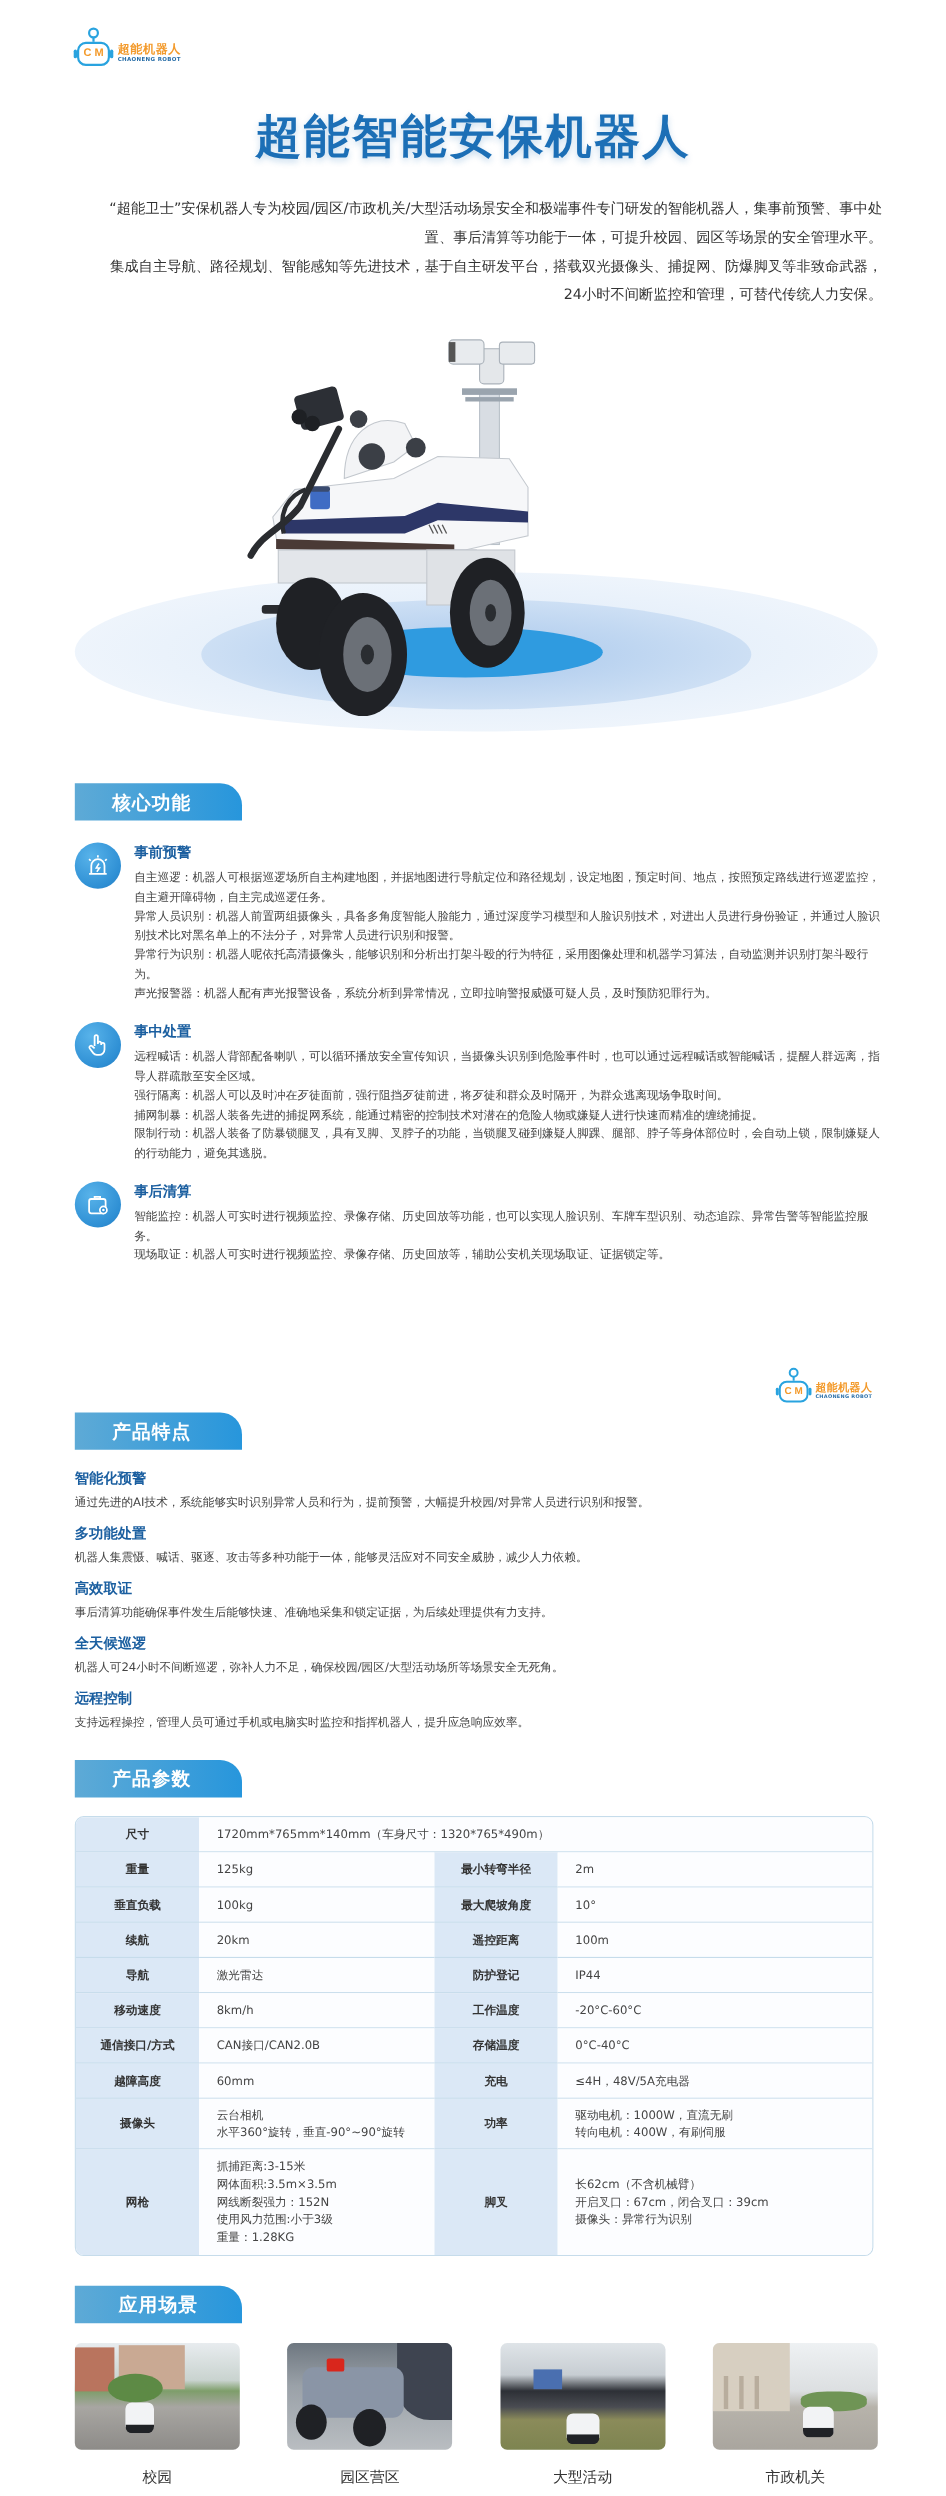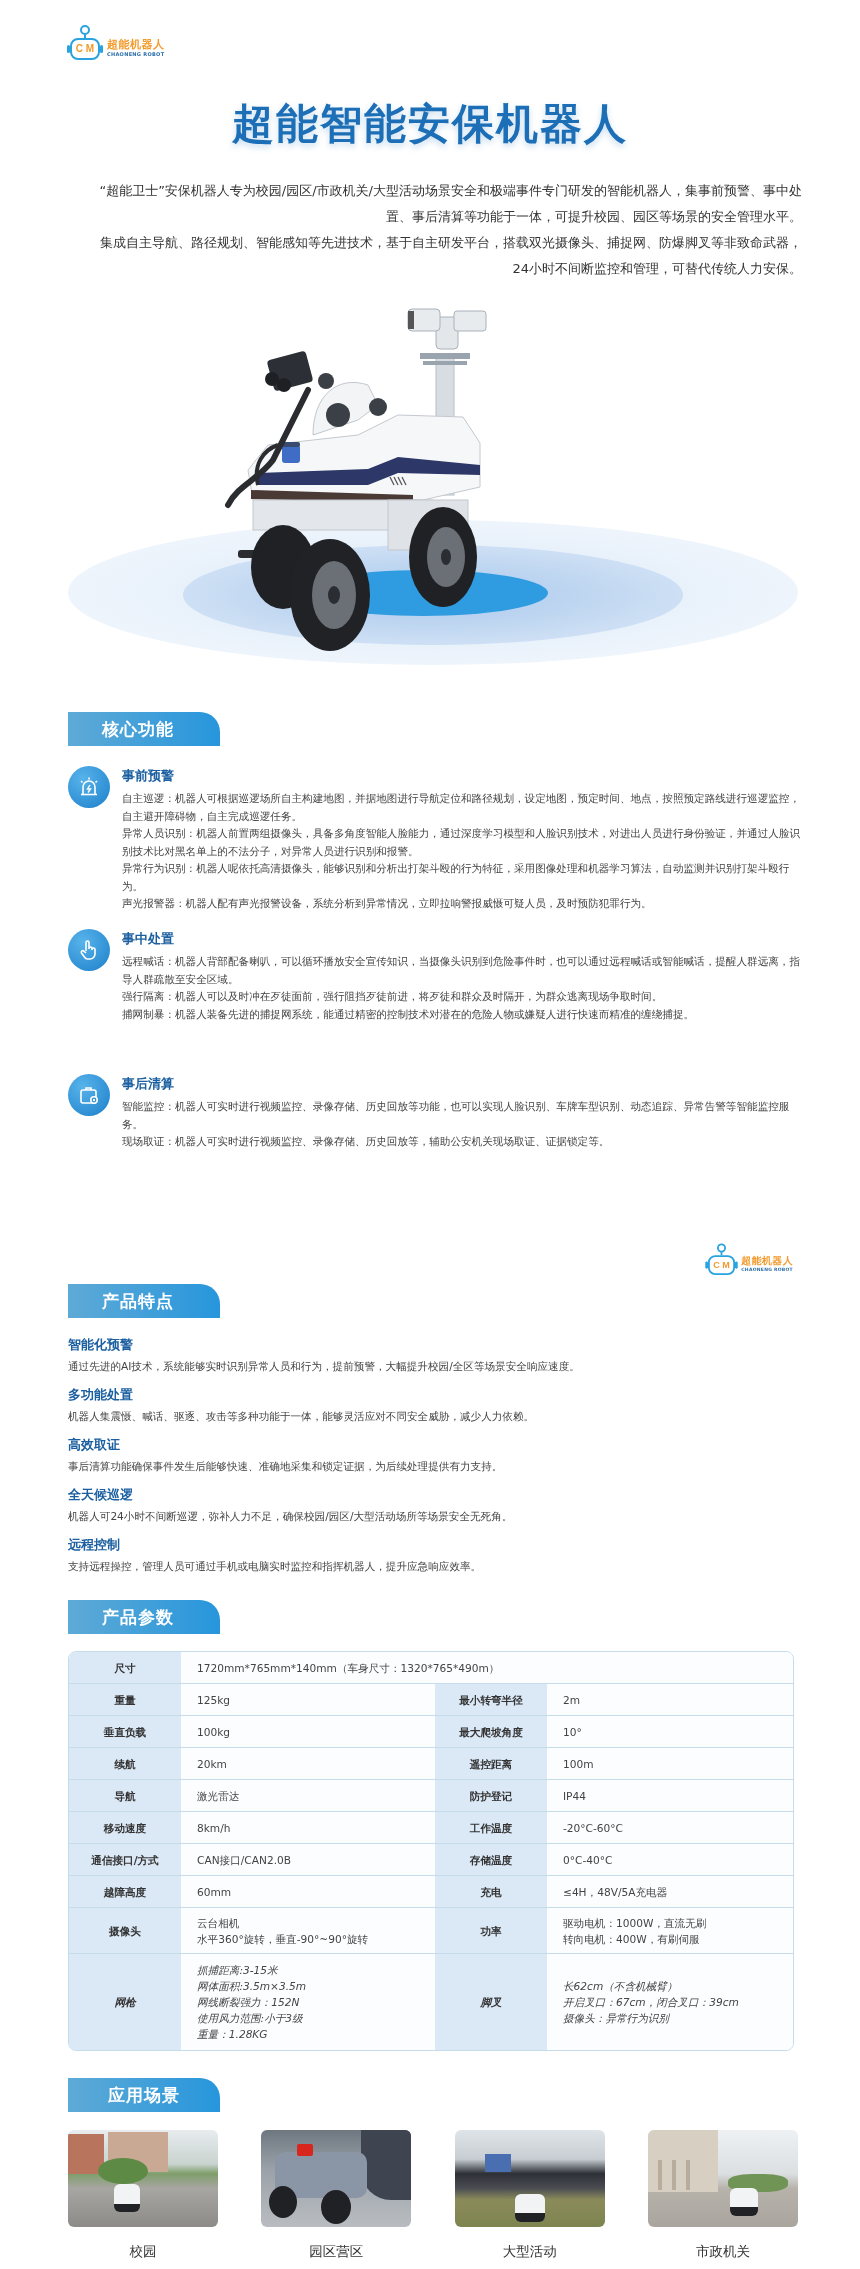--- a/index.html
+++ b/index.html
@@ -91,23 +91,23 @@
 
   .spec-table {
     position: absolute; left: 68px; top: 1651px; width: 726px;
     border: 1px solid #c6dceb; border-radius: 8px; overflow: hidden;
     border-collapse: separate; border-spacing: 0;
   }
   .spec-table td {
     font-size: 10.6px; color: #444; border-bottom: 1.5px solid #c6dceb;
     padding: 0 16px; vertical-align: middle; line-height: 16px;
   }
-  .spec-table tr:last-child td { border-bottom: none; font-style: italic; }
+  .spec-table tr:last-child td { border-bottom: none; }
   .spec-table td.k { background: #dbe8f6; text-align: center; width: 112px; color: #333; font-weight: bold; padding: 0 8px; }
-  .spec-table td.v { background: #fcfdff; width: 254px; }
+  .spec-table td.v { background: #fcfdff; width: 214px; }
   .spec-table td.v2 { background: #fcfdff; }
   .spec-table tr { height: 46.5px; }
 
   .scenes { position: absolute; left: 68px; top: 2130px; width: 730px; display: flex; justify-content: space-between; }
   .scene { width: 150px; display: flex; flex-direction: column; align-items: center; }
   .scene .ph { width: 150px; height: 97px; border-radius: 6px; overflow: hidden; position: relative; }
   .scene .cap { margin-top: 16px; font-size: 13.5px; color: #333; }
 </style>
 </head>
 <body>
@@ -212,20 +212,21 @@
   <div class="func-icon">
     <svg width="22" height="22" viewBox="0 0 22 22" fill="none" stroke="#fff" stroke-width="1.6" stroke-linejoin="round">
       <path d="M8 12 V3.5 a1.5 1.5 0 0 1 3 0 V10 M11 9.5 a1.5 1.5 0 0 1 3 0 V11 M14 10.5 a1.5 1.5 0 0 1 3 0 V15 a5 5 0 0 1 -5 5 H10 a4 4 0 0 1 -3.2 -1.6 L3.5 14 a1.5 1.5 0 0 1 2.3 -1.9 L8 14"></path>
     </svg>
   </div>
   <div class="func-body">
     <div class="func-title">事中处置</div>
     <div class="func-line">远程喊话：机器人背部配备喇叭，可以循环播放安全宣传知识，当摄像头识别到危险事件时，也可以通过远程喊话或智能喊话，提醒人群远离，指导人群疏散至安全区域。</div>
     <div class="func-line">强行隔离：机器人可以及时冲在歹徒面前，强行阻挡歹徒前进，将歹徒和群众及时隔开，为群众逃离现场争取时间。</div>
     <div class="func-line">捕网制暴：机器人装备先进的捕捉网系统，能通过精密的控制技术对潜在的危险人物或嫌疑人进行快速而精准的缠绕捕捉。</div>
+    <div class="func-line">限制行动：机器人装备了防暴锁腿叉，具有叉脚、叉脖子的功能，当锁腿叉碰到嫌疑人脚踝、腿部、脖子等身体部位时，会自动上锁，限制嫌疑人的行动能力，避免其逃脱。</div>
   </div>
 </div>
 
 <div class="func-block" style="top:1074px;">
   <div class="func-icon">
     <svg width="22" height="22" viewBox="0 0 22 22" fill="none" stroke="#fff" stroke-width="1.6">
       <rect x="3" y="6" width="15" height="13" rx="2"></rect>
       <path d="M8 6 V4 h5 v2"></path>
       <circle cx="16" cy="16" r="3.2" fill="#2e8fd4"></circle>
       <circle cx="16" cy="16" r="1.2" fill="#fff" stroke="none"></circle>
@@ -249,21 +250,21 @@
     <span class="en">CHAONENG ROBOT</span>
   </div>
 </div>
 
 <div class="section-tab" style="top:1284px;">
   <span>产品特点</span>
 </div>
 <div class="feat-list">
   <div class="feat-item">
     <div class="feat-title">智能化预警</div>
-    <div class="feat-desc">通过先进的AI技术，系统能够实时识别异常人员和行为，提前预警，大幅提升校园/全区等场景安全响应速度。</div>
+    <div class="feat-desc">通过先进的AI技术，系统能够实时识别异常人员和行为，提前预警，大幅提升校园/对异常人员进行识别和报警。</div>
   </div>
   <div class="feat-item">
     <div class="feat-title">多功能处置</div>
     <div class="feat-desc">机器人集震慑、喊话、驱逐、攻击等多种功能于一体，能够灵活应对不同安全威胁，减少人力依赖。</div>
   </div>
   <div class="feat-item">
     <div class="feat-title">高效取证</div>
     <div class="feat-desc">事后清算功能确保事件发生后能够快速、准确地采集和锁定证据，为后续处理提供有力支持。</div>
   </div>
   <div class="feat-item">

